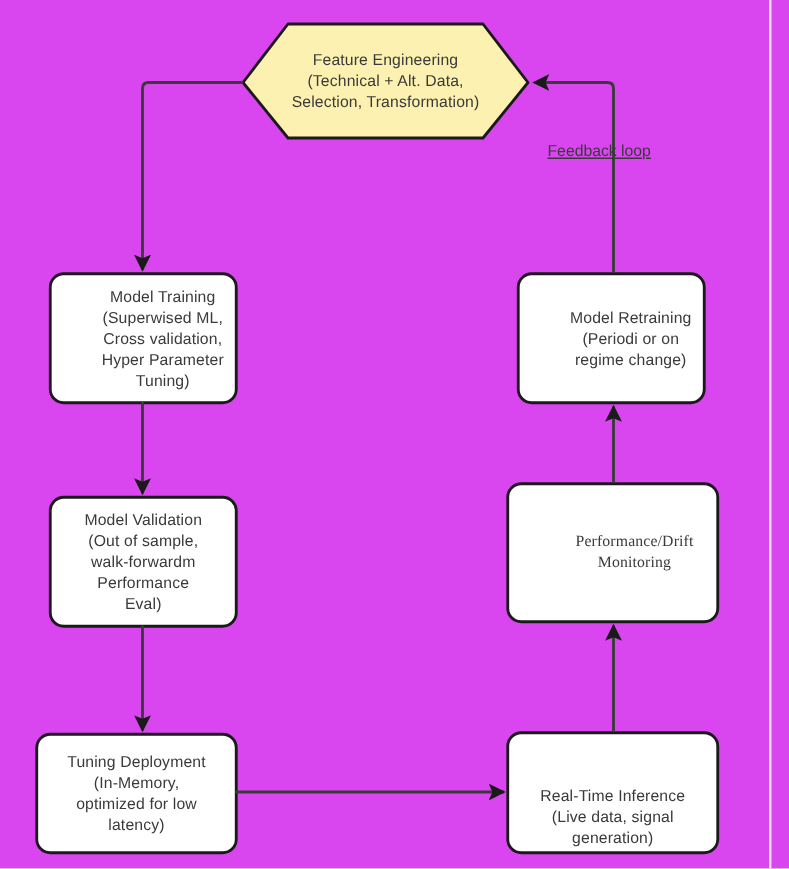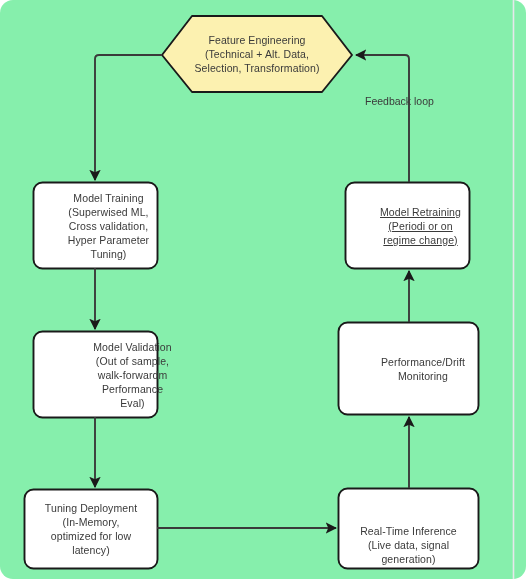--- a/index.html
+++ b/index.html
@@ -7,23 +7,22 @@
     padding: 0;
     background: #ffffff;
   }
   body {
     font-family: "Liberation Sans", sans-serif;
   }
   #canvas {
     position: relative;
     width: 526px;
     height: 579px;
-    background: #86efac;
+    background: #d946ef;
     overflow: hidden;
-    border-radius: 13px;
   }
   #flow-svg {
     position: absolute;
     left: 0;
     top: 0;
     width: 526px;
     height: 579px;
   }
   .node-label {
     position: absolute;
@@ -92,37 +91,37 @@
   <div class="node-label" style="left:182px; top:16px; width:150px; height:76px;">Feature Engineering
 (Technical + Alt. Data,
 Selection, Transformation)</div>
 
   <div class="node-label" style="left:46px; top:182px; width:125px; height:87px;">Model Training
 (Superwised ML,
 Cross validation,
 Hyper Parameter
 Tuning)</div>
 
-  <div class="node-label" style="left:33px; top:331px; width:125px; height:87px;padding-left:37px;">Model Validation
+  <div class="node-label" style="left:33px; top:331px; width:125px; height:87px;">Model Validation
 (Out of sample,
 walk-forwardm
 Performance
 Eval)</div>
 
   <div class="node-label" style="left:24px; top:489px; width:134px; height:80px;">Tuning Deployment
 (In-Memory,
 optimized for low
 latency)</div>
 
-  <div class="node-label" style="left:345px; top:182px; width:151px; height:87px;text-decoration:underline;">Model Retraining
+  <div class="node-label" style="left:345px; top:182px; width:151px; height:87px;">Model Retraining
 (Periodi or on
 regime change)</div>
 
-  <div class="node-label" style="left:338px; top:322px; width:170px; height:93px;">Performance/Drift
+  <div class="node-label" style="left:338px; top:322px; width:170px; height:93px;font-family:Liberation Serif, serif;">Performance/Drift
 Monitoring</div>
 
   <div class="node-label" style="left:338px; top:504px; width:141px; height:81px;">Real-Time Inference
 (Live data, signal
 generation)</div>
 
-  <div class="edge-label" style="left:365px; top:94px;">Feedback loop</div>
+  <div class="edge-label" style="left:365px; top:94px;text-decoration:underline;">Feedback loop</div>
 
 </div>
 
 </body></html>

